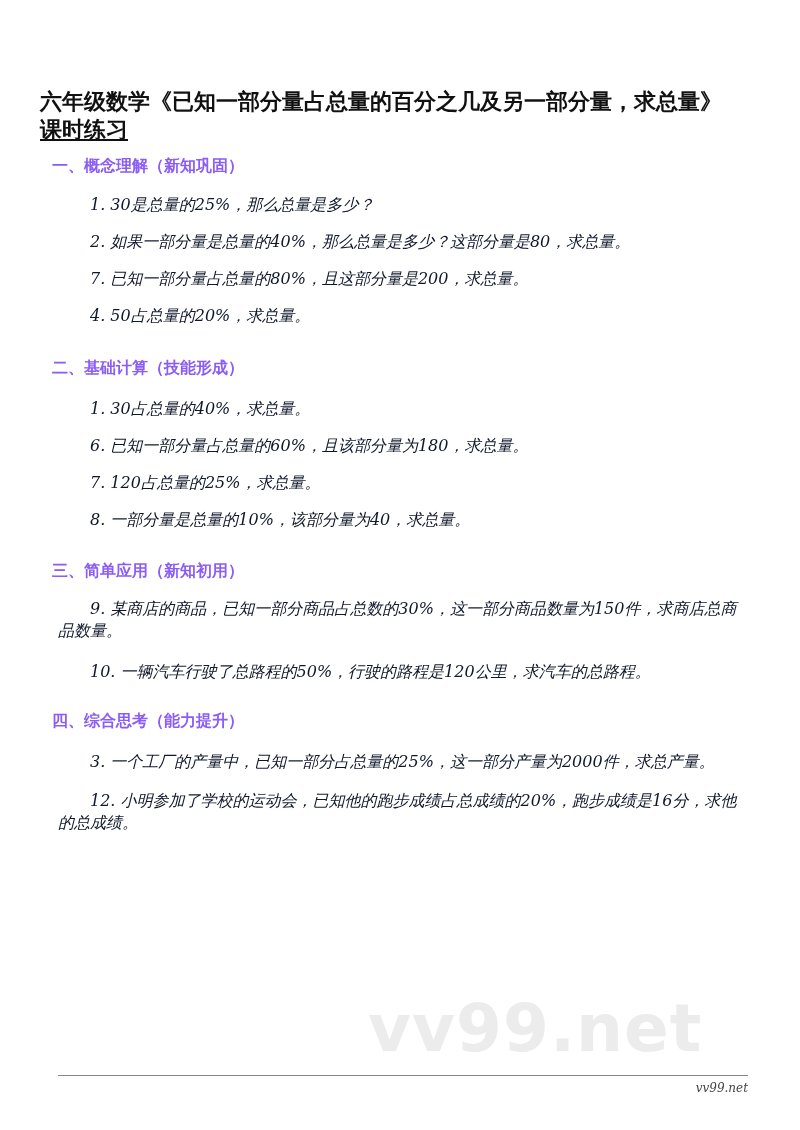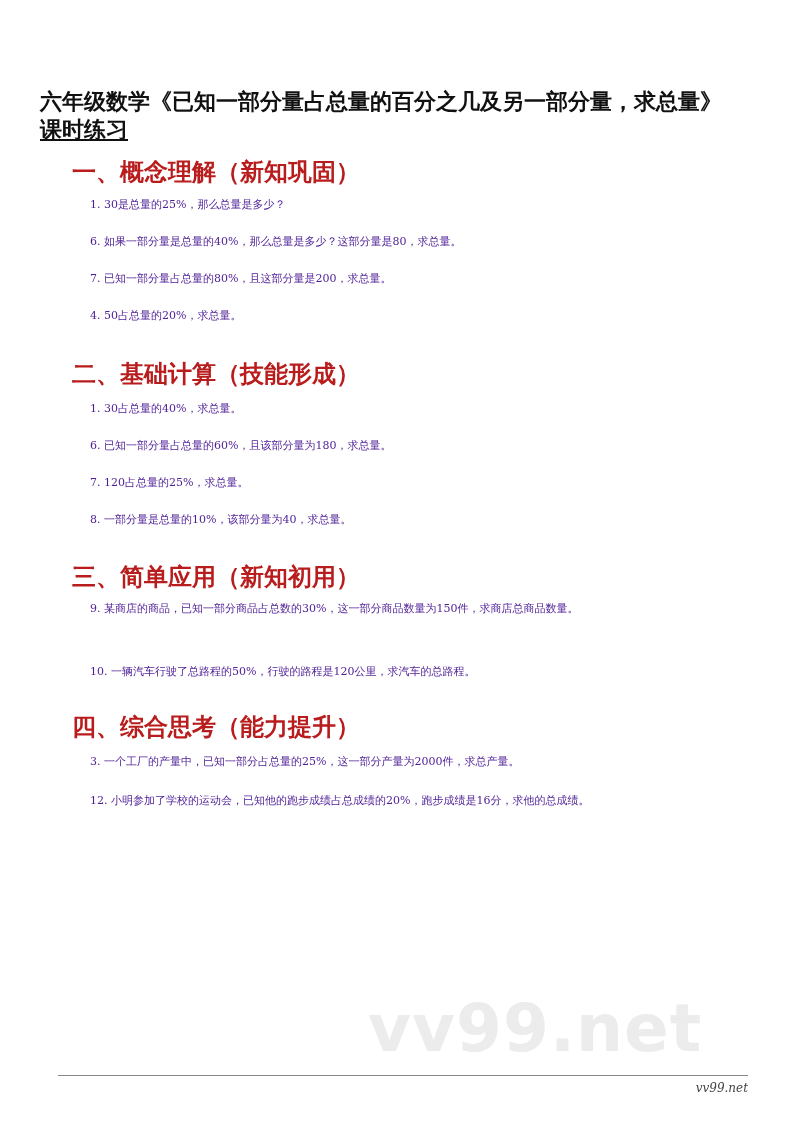--- a/index.html
+++ b/index.html
@@ -2,39 +2,39 @@
 <html><head>
 <meta charset="utf-8">
 <style>
   html, body { margin:0; padding:0; background:#ffffff; }
   body { width:800px; height:1130px; position:relative; overflow:hidden;
          font-family:"DejaVu Serif","Liberation Serif",serif; color:#222; }
   .title { position:absolute; left:40px; width:720px; text-align:left;
            font-weight:bold; font-size:22px; color:#111; }
   .t1 { top:87px; }
   .t2 { top:115px;text-decoration:underline; }
-  .sec { position:absolute; left:72px; font-weight:bold; font-size:24px; color:#b91c1c; }
-  .q { position:absolute; font-size:11px; color:#4c1d95; line-height:22px; }
+  .sec { position:absolute; left:52px; font-weight:bold; font-size:16px; color:#8b5cf6; }
+  .q { position:absolute; font-size:16px; color:#0f172a; line-height:22px;font-style:italic; }
   .ind { left:90px; }
   .par { left:58px; width:690px; text-indent:32px; }
   .wm { position:absolute; left:368px; top:990px; font-family:"DejaVu Sans","Liberation Sans",sans-serif;
         font-weight:bold; font-size:66px; color:#ececec; letter-spacing:1px; }
   .rule { position:absolute; left:58px; top:1075px; width:690px; height:1px; background:#888; }
   .foot { position:absolute; left:680px; top:1081px; width:68px; text-align:right;
           font-style:italic; font-size:12px; color:#444; }
 </style>
 </head>
 <body>
 
 <div class="title t1">六年级数学《已知一部分量占总量的百分之几及另一部分量，求总量》</div>
 <div class="title t2">课时练习</div>
 
 <div class="sec" style="top:156px">一、概念理解（新知巩固）</div>
 <div class="q ind" style="top:194px">1.  30是总量的25%，那么总量是多少？</div>
-<div class="q ind" style="top:231px">6.  如果一部分量是总量的40%，那么总量是多少？这部分量是80，求总量。</div>
+<div class="q ind" style="top:231px">2.  如果一部分量是总量的40%，那么总量是多少？这部分量是80，求总量。</div>
 <div class="q ind" style="top:268px">7.  已知一部分量占总量的80%，且这部分量是200，求总量。</div>
 <div class="q ind" style="top:305px">4.  50占总量的20%，求总量。</div>
 
 <div class="sec" style="top:358px">二、基础计算（技能形成）</div>
 <div class="q ind" style="top:398px">1.  30占总量的40%，求总量。</div>
 <div class="q ind" style="top:435px">6.  已知一部分量占总量的60%，且该部分量为180，求总量。</div>
 <div class="q ind" style="top:472px">7.  120占总量的25%，求总量。</div>
 <div class="q ind" style="top:509px">8.  一部分量是总量的10%，该部分量为40，求总量。</div>
 
 <div class="sec" style="top:561px">三、简单应用（新知初用）</div>

